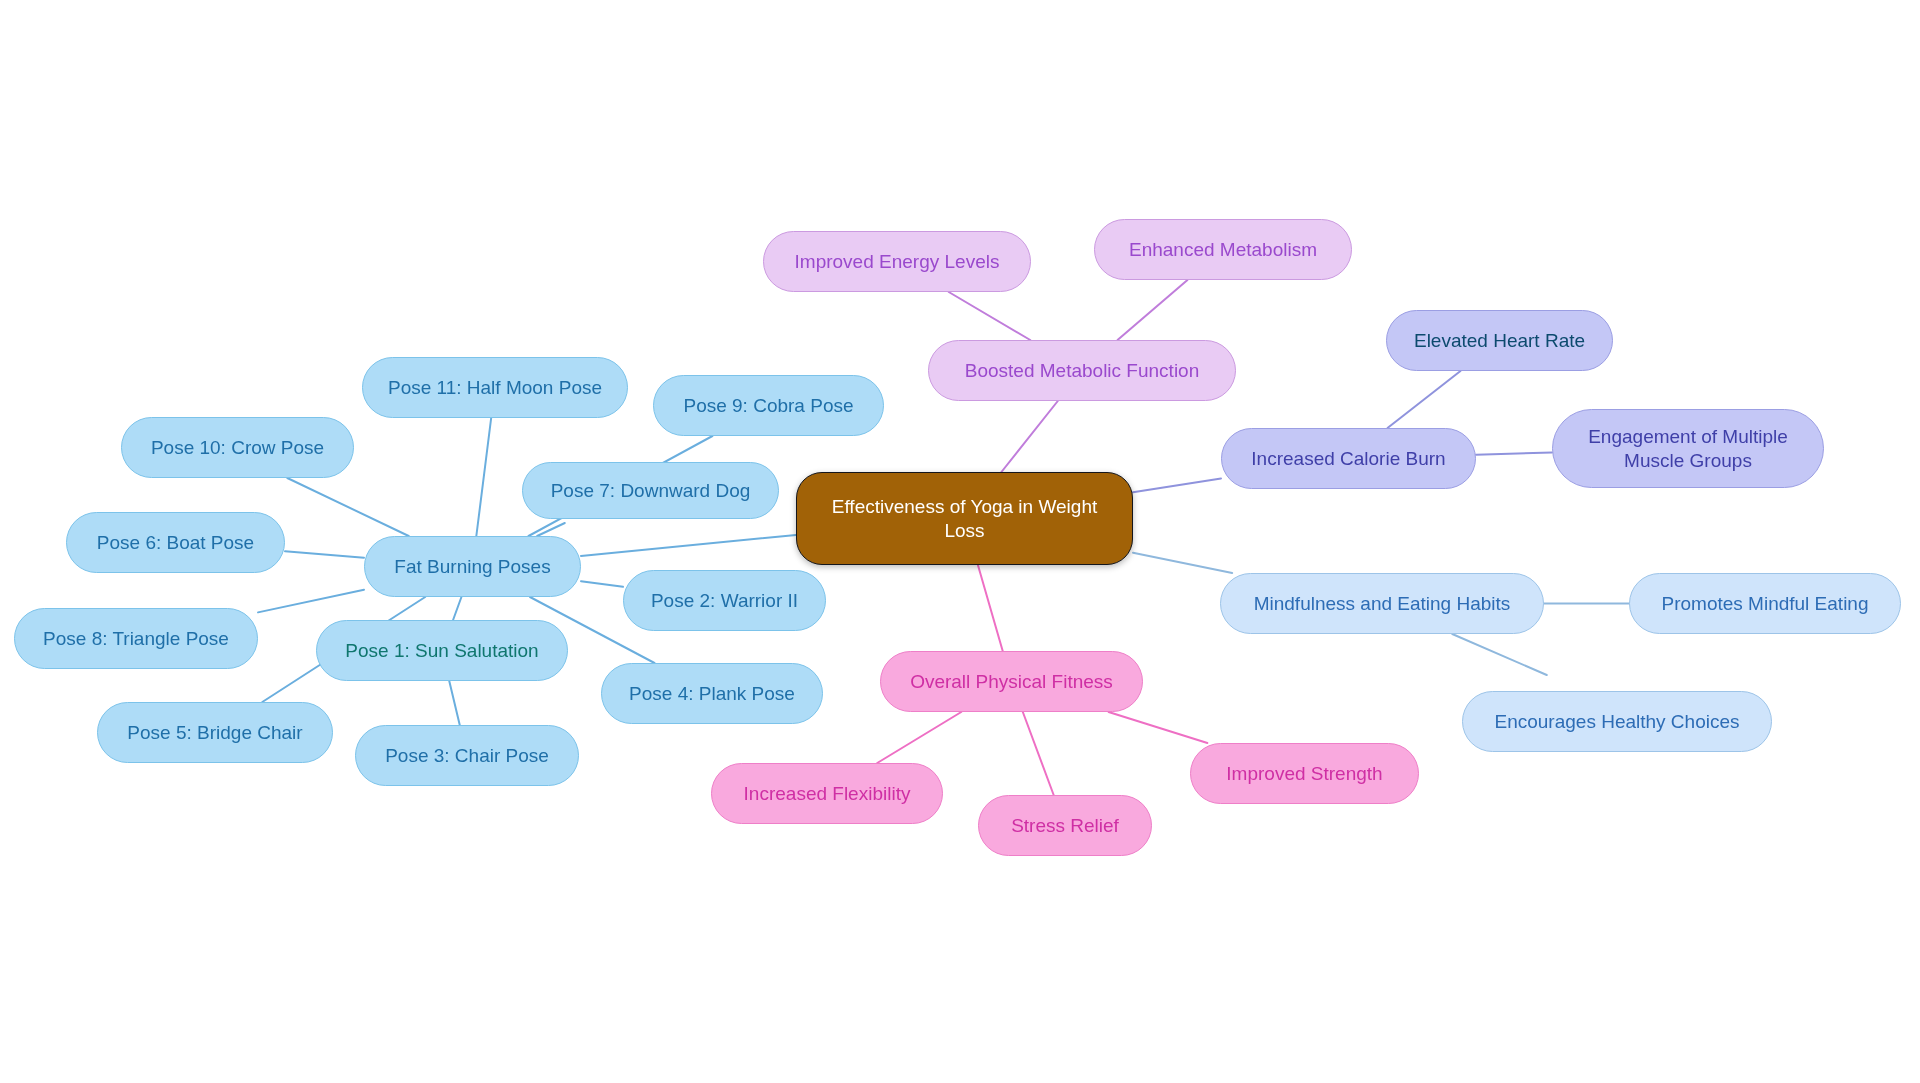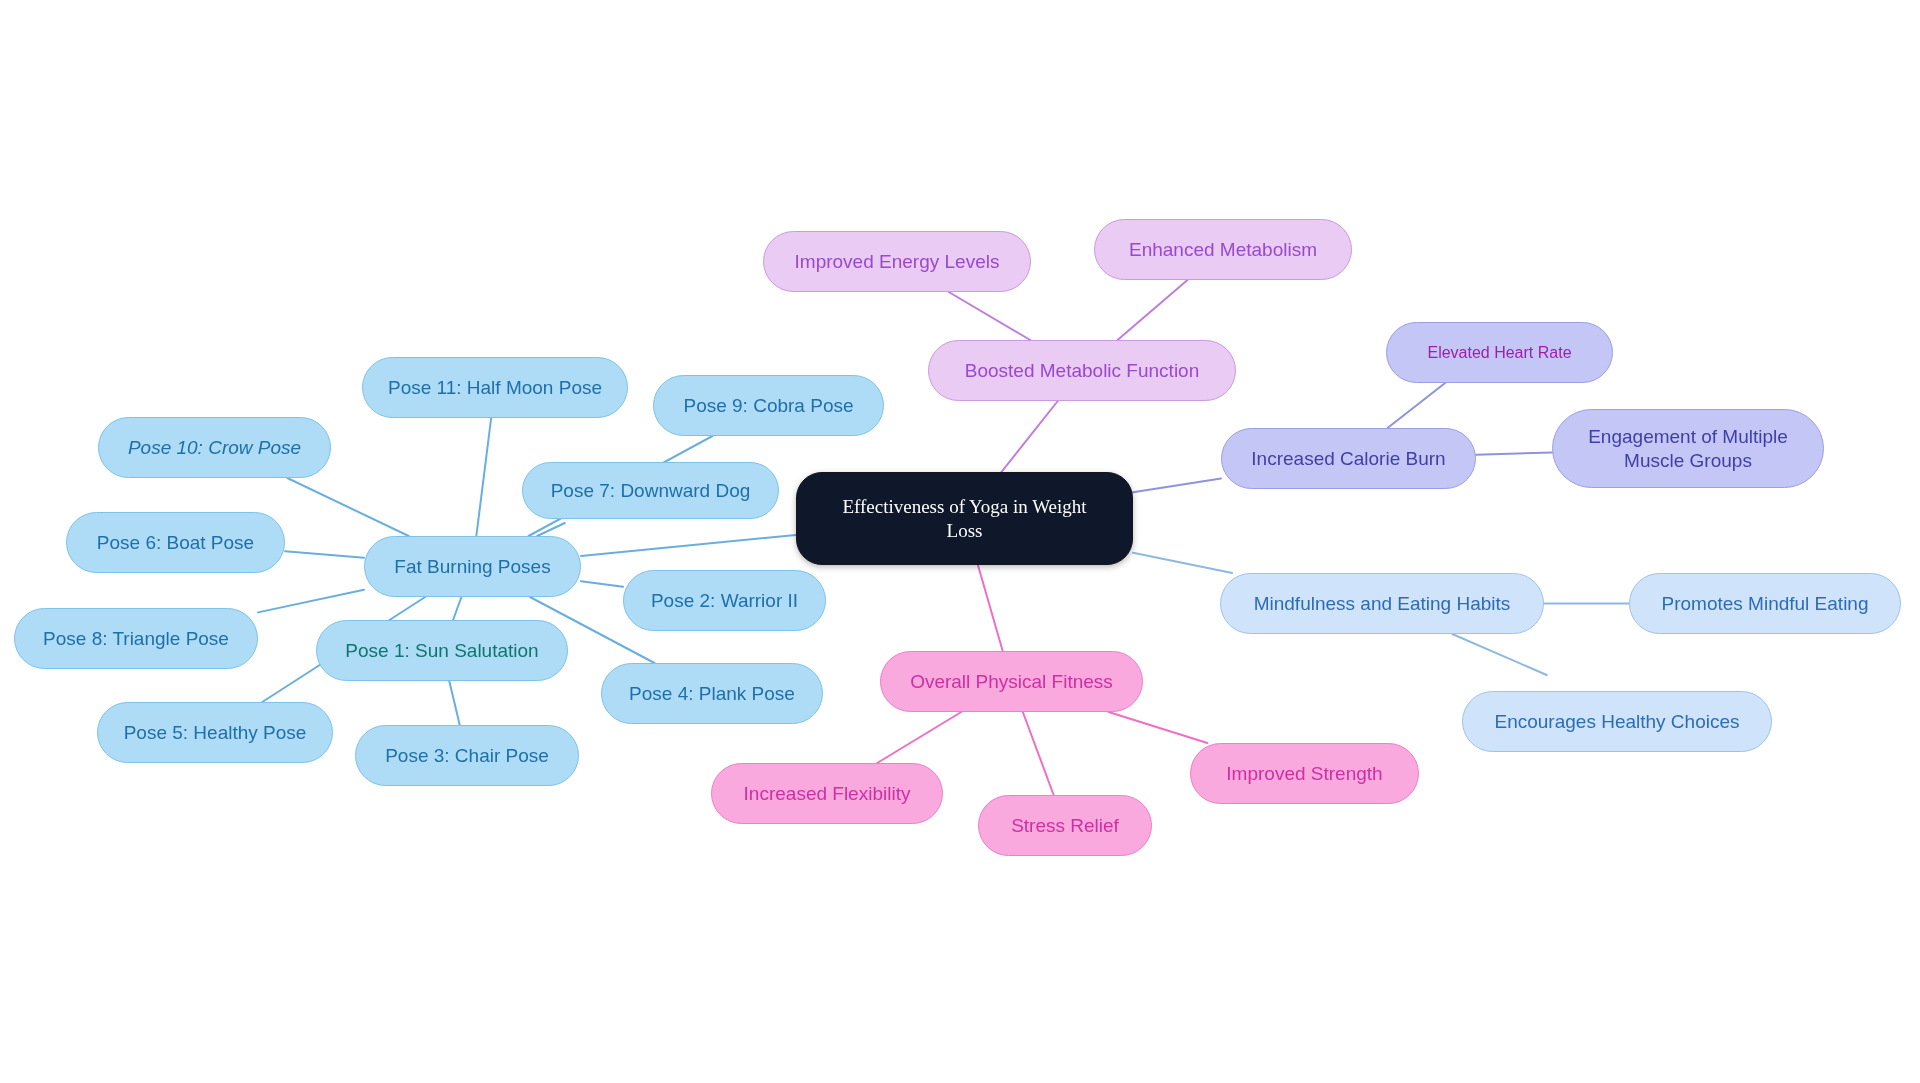--- a/index.html
+++ b/index.html
@@ -69,39 +69,39 @@
       <line x1="1387.5296610169491" y1="428" x2="1460.4703389830509" y2="371" stroke="#8f93dd" stroke-width="2" stroke-linecap="round"></line>
       <line x1="1476" y1="454.7444771723122" x2="1552" y2="452.5058910162003" stroke="#8f93dd" stroke-width="2" stroke-linecap="round"></line>
       <line x1="1133" y1="552.8053892215569" x2="1232.1911764705883" y2="573" stroke="#8fb8dd" stroke-width="2" stroke-linecap="round"></line>
       <line x1="1544" y1="603.5" x2="1629" y2="603.5" stroke="#8fb8dd" stroke-width="2" stroke-linecap="round"></line>
       <line x1="1452.2696078431372" y1="634" x2="1546.7303921568628" y2="675" stroke="#8fb8dd" stroke-width="2" stroke-linecap="round"></line>
       <line x1="977.9079754601227" y1="565" x2="1002.7055214723927" y2="651" stroke="#ee6fc4" stroke-width="2" stroke-linecap="round"></line>
       <line x1="961.2566964285714" y1="712" x2="877.2433035714286" y2="763" stroke="#ee6fc4" stroke-width="2" stroke-linecap="round"></line>
       <line x1="1022.8315972222222" y1="712" x2="1053.6684027777778" y2="795" stroke="#ee6fc4" stroke-width="2" stroke-linecap="round"></line>
       <line x1="1108.6358695652175" y1="712" x2="1207.3641304347825" y2="743" stroke="#ee6fc4" stroke-width="2" stroke-linecap="round"></line>
     </svg>
-<div class="node root" style="left: 796px; top: 472px; width: 337px; height: 93px; font-size: 19px; background: #0f172a; color: rgb(255, 255, 255); border-color: rgb(20, 22, 28); box-shadow: rgba(0, 0, 0, 0.28) 0px 2px 6px; font-family: Liberation Serif, serif;">Effectiveness of Yoga in Weight
+<div class="node root" style="left: 796px; top: 472px; width: 337px; height: 93px; font-size: 19px; background: #a16207; color: rgb(255, 255, 255); border-color: rgb(20, 22, 28); box-shadow: rgba(0, 0, 0, 0.28) 0px 2px 6px;">Effectiveness of Yoga in Weight
 Loss</div>
     <div class="node" style="left: 364px; top: 536px; width: 217px; height: 61px; font-size: 19px; background: rgb(174, 220, 247); color: rgb(31, 111, 168); border-color: rgb(124, 195, 234);">Fat Burning Poses</div>
     <div class="node" style="left: 362px; top: 357px; width: 266px; height: 61px; font-size: 19px; background: rgb(174, 220, 247); color: rgb(31, 111, 168); border-color: rgb(124, 195, 234);">Pose 11: Half Moon Pose</div>
     <div class="node" style="left: 653px; top: 375px; width: 231px; height: 61px; font-size: 19px; background: rgb(174, 220, 247); color: rgb(31, 111, 168); border-color: rgb(124, 195, 234);">Pose 9: Cobra Pose</div>
     <div class="node" style="left: 522px; top: 462px; width: 257px; height: 57px; font-size: 19px; background: rgb(174, 220, 247); color: rgb(31, 111, 168); border-color: rgb(124, 195, 234);">Pose 7: Downward Dog</div>
-    <div class="node" style="left: 98px; top: 417px; width: 233px; height: 61px; font-size: 19px; background: rgb(174, 220, 247); color: rgb(31, 111, 168); border-color: rgb(124, 195, 234); font-style: italic;">Pose 10: Crow Pose</div>
+    <div class="node" style="left: 121px; top: 417px; width: 233px; height: 61px; font-size: 19px; background: rgb(174, 220, 247); color: rgb(31, 111, 168); border-color: rgb(124, 195, 234);">Pose 10: Crow Pose</div>
     <div class="node" style="left: 66px; top: 512px; width: 219px; height: 61px; font-size: 19px; background: rgb(174, 220, 247); color: rgb(31, 111, 168); border-color: rgb(124, 195, 234);">Pose 6: Boat Pose</div>
     <div class="node" style="left: 14px; top: 608px; width: 244px; height: 61px; font-size: 19px; background: rgb(174, 220, 247); color: rgb(31, 111, 168); border-color: rgb(124, 195, 234);">Pose 8: Triangle Pose</div>
-    <div class="node" style="left: 97px; top: 702px; width: 236px; height: 61px; font-size: 19px; background: rgb(174, 220, 247); color: rgb(31, 111, 168); border-color: rgb(124, 195, 234);">Pose 5: Healthy Pose</div>
+    <div class="node" style="left: 97px; top: 702px; width: 236px; height: 61px; font-size: 19px; background: rgb(174, 220, 247); color: rgb(31, 111, 168); border-color: rgb(124, 195, 234);">Pose 5: Bridge Chair</div>
     <div class="node" style="left: 316px; top: 620px; width: 252px; height: 61px; font-size: 19px; background: rgb(174, 220, 247); color: #0f766e; border-color: rgb(124, 195, 234);">Pose 1: Sun Salutation</div>
     <div class="node" style="left: 355px; top: 725px; width: 224px; height: 61px; font-size: 19px; background: rgb(174, 220, 247); color: rgb(31, 111, 168); border-color: rgb(124, 195, 234);">Pose 3: Chair Pose</div>
     <div class="node" style="left: 623px; top: 570px; width: 203px; height: 61px; font-size: 19px; background: rgb(174, 220, 247); color: rgb(31, 111, 168); border-color: rgb(124, 195, 234);">Pose 2: Warrior II</div>
     <div class="node" style="left: 601px; top: 663px; width: 222px; height: 61px; font-size: 19px; background: rgb(174, 220, 247); color: rgb(31, 111, 168); border-color: rgb(124, 195, 234);">Pose 4: Plank Pose</div>
     <div class="node" style="left: 928px; top: 340px; width: 308px; height: 61px; font-size: 19px; background: rgb(233, 203, 244); color: rgb(154, 73, 205); border-color: rgb(203, 154, 224);">Boosted Metabolic Function</div>
     <div class="node" style="left: 763px; top: 231px; width: 268px; height: 61px; font-size: 19px; background: rgb(233, 203, 244); color: rgb(154, 73, 205); border-color: rgb(203, 154, 224);">Improved Energy Levels</div>
     <div class="node" style="left: 1094px; top: 219px; width: 258px; height: 61px; font-size: 19px; background: rgb(233, 203, 244); color: rgb(154, 73, 205); border-color: rgb(203, 154, 224);">Enhanced Metabolism</div>
     <div class="node" style="left: 1221px; top: 428px; width: 255px; height: 61px; font-size: 19px; background: rgb(196, 199, 246); color: rgb(63, 63, 168); border-color: rgb(155, 158, 227);">Increased Calorie Burn</div>
-    <div class="node" style="left: 1386px; top: 310px; width: 227px; height: 61px; font-size: 16px; background: rgb(196, 199, 246); color: #a21caf; border-color: rgb(155, 158, 227); margin-top: 12px;">Elevated Heart Rate</div>
+    <div class="node" style="left: 1386px; top: 310px; width: 227px; height: 61px; font-size: 19px; background: rgb(196, 199, 246); color: #0c4a6e; border-color: rgb(155, 158, 227);">Elevated Heart Rate</div>
     <div class="node" style="left: 1552px; top: 409px; width: 272px; height: 79px; font-size: 19px; background: rgb(196, 199, 246); color: rgb(63, 63, 168); border-color: rgb(155, 158, 227);">Engagement of Multiple
 Muscle Groups</div>
     <div class="node" style="left: 1220px; top: 573px; width: 324px; height: 61px; font-size: 19px; background: rgb(207, 228, 251); color: rgb(45, 108, 181); border-color: rgb(157, 196, 232);">Mindfulness and Eating Habits</div>
     <div class="node" style="left: 1629px; top: 573px; width: 272px; height: 61px; font-size: 19px; background: rgb(207, 228, 251); color: rgb(45, 108, 181); border-color: rgb(157, 196, 232);">Promotes Mindful Eating</div>
     <div class="node" style="left: 1462px; top: 675px; width: 310px; height: 61px; font-size: 19px; background: rgb(207, 228, 251); color: rgb(45, 108, 181); border-color: rgb(157, 196, 232); margin-top: 16px;">Encourages Healthy Choices</div>
     <div class="node" style="left: 880px; top: 651px; width: 263px; height: 61px; font-size: 19px; background: rgb(249, 169, 222); color: rgb(207, 47, 164); border-color: rgb(238, 127, 200);">Overall Physical Fitness</div>
     <div class="node" style="left: 711px; top: 763px; width: 232px; height: 61px; font-size: 19px; background: rgb(249, 169, 222); color: rgb(207, 47, 164); border-color: rgb(238, 127, 200);">Increased Flexibility</div>
     <div class="node" style="left: 978px; top: 795px; width: 174px; height: 61px; font-size: 19px; background: rgb(249, 169, 222); color: rgb(207, 47, 164); border-color: rgb(238, 127, 200);">Stress Relief</div>
     <div class="node" style="left: 1190px; top: 743px; width: 229px; height: 61px; font-size: 19px; background: rgb(249, 169, 222); color: rgb(207, 47, 164); border-color: rgb(238, 127, 200);">Improved Strength</div>
   </div>

